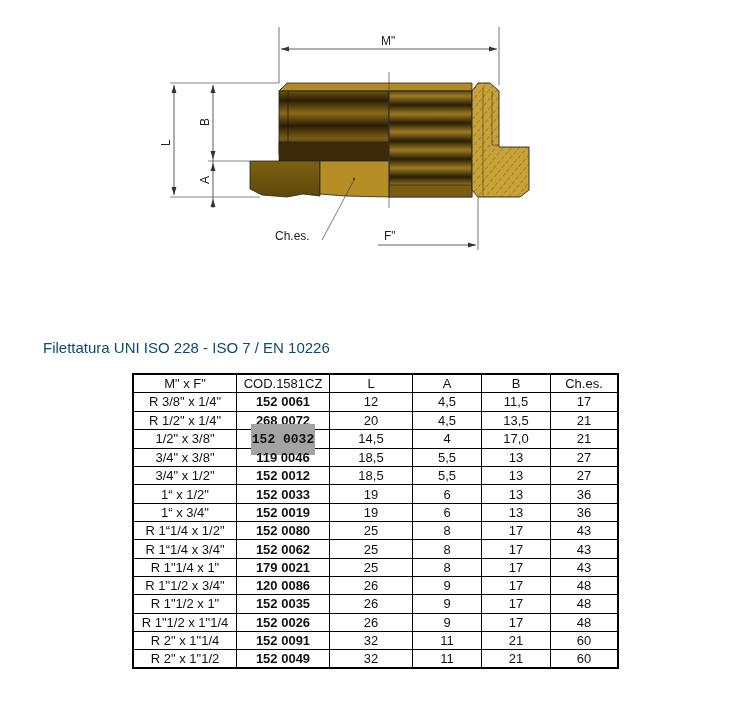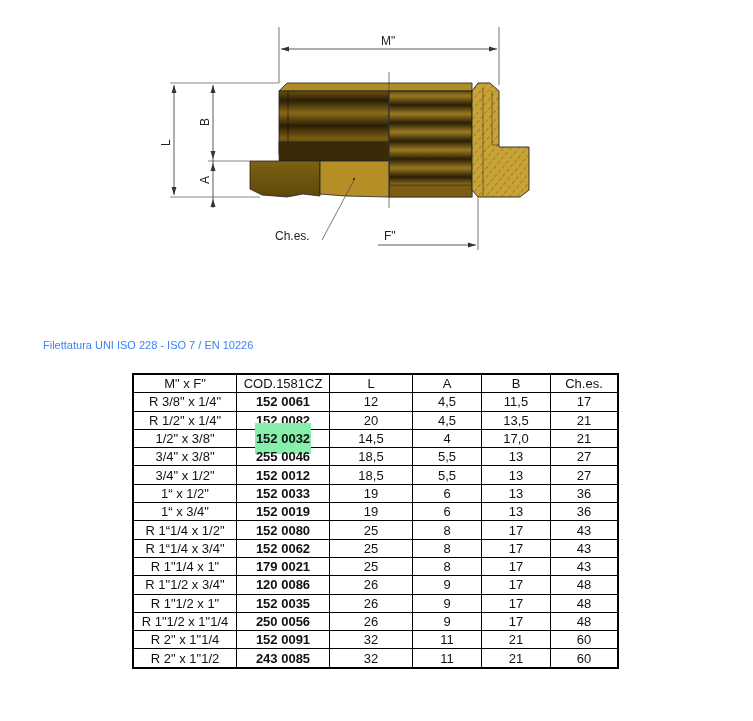--- a/index.html
+++ b/index.html
@@ -1,25 +1,25 @@
 <!DOCTYPE html>
 <html><head>
 <meta charset="utf-8">
 <style>
   html, body { margin: 0; padding: 0; background: #ffffff; }
   body { width: 753px; height: 721px; position: relative; overflow: hidden;
          font-family: "Liberation Sans", sans-serif; color: #111; }
   #diagram { position: absolute; left: 0; top: 0; width: 753px; height: 300px; }
-  #caption { position: absolute; left: 43px; top: 339px; font-size: 11px; color: #3b82f6; }
+  #caption { position: absolute; left: 43px; top: 339px; font-size: 15px; color: #0c4a6e; }
   #spec-table { position: absolute; left: 132px; top: 373px; border-collapse: collapse;
                 border: 2px solid #000; font-size: 13px; }
   #spec-table th, #spec-table td { border: 1px solid #000; padding: 0; height: 17.3px;
                 text-align: center; line-height: 17px; white-space: nowrap; font-weight: normal; }
   #spec-table td.code { font-weight: bold; }
-  .hl { background: #86efac; padding: 8px 1px; }
+  .hl { background: #a3a3a3; padding: 8px 1px; font-family: Liberation Mono, monospace; }
   .c1 { width: 102px; } .c2 { width: 92px; } .c3 { width: 82px; }
   .c4 { width: 68px; } .c5 { width: 68px; } .c6 { width: 66px; }
   .dimtxt { font-family: "Liberation Sans", sans-serif; font-size: 12px; fill: #222; }
 </style>
 </head>
 <body>
 
 <svg id="diagram" viewBox="0 0 753 300" xmlns="http://www.w3.org/2000/svg">
   <defs>
     <linearGradient id="threadLeft" x1="0" y1="0" x2="0" y2="1">
@@ -124,37 +124,37 @@
       <tr>
         <td>R 3/8" x 1/4"</td>
         <td class="code">152 0061</td>
         <td>12</td>
         <td>4,5</td>
         <td>11,5</td>
         <td>17</td>
       </tr>
       <tr>
         <td>R 1/2" x 1/4"</td>
-        <td class="code">152 0082</td>
+        <td class="code">268 0072</td>
         <td>20</td>
         <td>4,5</td>
         <td>13,5</td>
         <td>21</td>
       </tr>
       <tr>
         <td>1/2" x 3/8"</td>
         <td class="code"><span class="hl">152 0032</span></td>
         <td>14,5</td>
         <td>4</td>
         <td>17,0</td>
         <td>21</td>
       </tr>
       <tr>
         <td>3/4" x 3/8"</td>
-        <td class="code">255 0046</td>
+        <td class="code">119 0046</td>
         <td>18,5</td>
         <td>5,5</td>
         <td>13</td>
         <td>27</td>
       </tr>
       <tr>
         <td>3/4" x 1/2"</td>
         <td class="code">152 0012</td>
         <td>18,5</td>
         <td>5,5</td>
@@ -212,36 +212,36 @@
       <tr>
         <td>R 1"1/2 x 1"</td>
         <td class="code">152 0035</td>
         <td>26</td>
         <td>9</td>
         <td>17</td>
         <td>48</td>
       </tr>
       <tr>
         <td>R 1"1/2 x 1"1/4</td>
-        <td class="code">250 0056</td>
+        <td class="code">152 0026</td>
         <td>26</td>
         <td>9</td>
         <td>17</td>
         <td>48</td>
       </tr>
       <tr>
         <td>R 2" x 1"1/4</td>
         <td class="code">152 0091</td>
         <td>32</td>
         <td>11</td>
         <td>21</td>
         <td>60</td>
       </tr>
       <tr>
         <td>R 2" x 1"1/2</td>
-        <td class="code">243 0085</td>
+        <td class="code">152 0049</td>
         <td>32</td>
         <td>11</td>
         <td>21</td>
         <td>60</td>
       </tr>
     </tbody>
 </table>
 
 </body></html>

